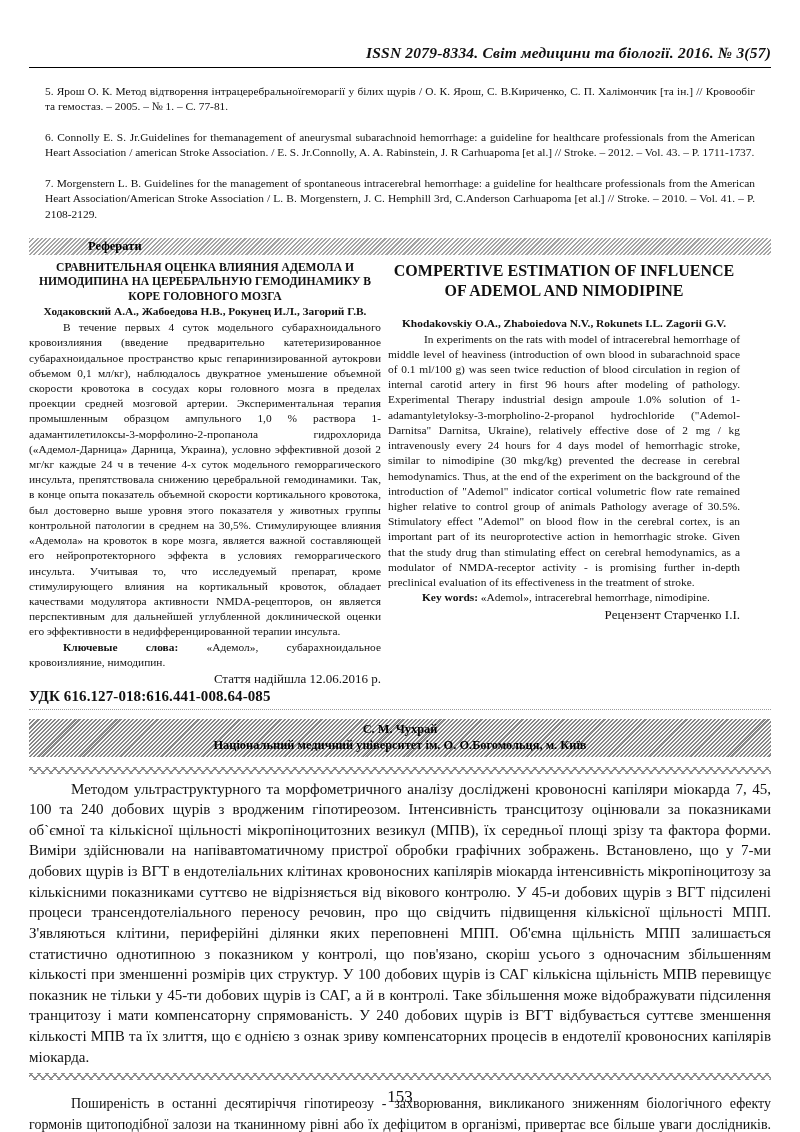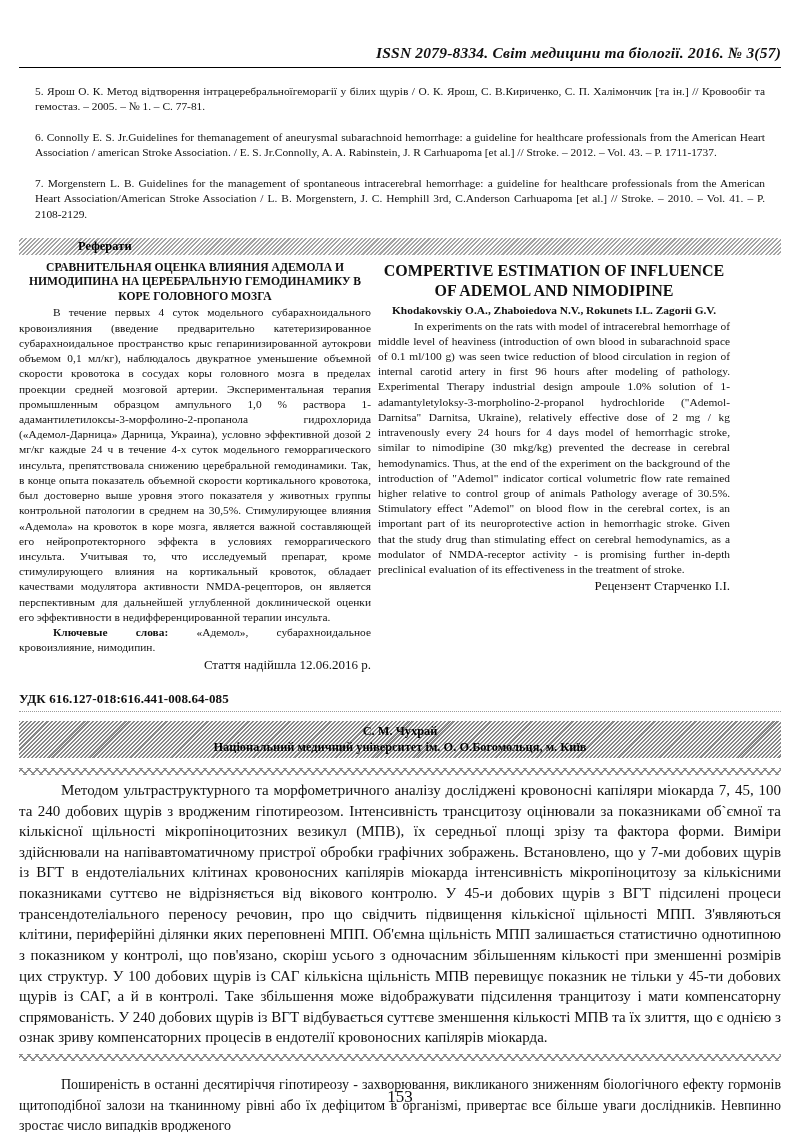--- a/index.html
+++ b/index.html
@@ -13,21 +13,21 @@
     height: 1132px;
     font-family: "Liberation Serif", "DejaVu Serif", serif;
     color: #111111;
     position: relative;
     overflow: hidden;
   }
   .page {
     width: 800px;
     height: 1132px;
     box-sizing: border-box;
-    padding: 0 19px;
+    padding: 0 29px;
     position: relative;
   }
 
   
   .running-head {
     padding-top: 44px;
     text-align: right;
     font-style: italic;
     font-weight: bold;
     font-size: 15.5px;
@@ -97,21 +97,21 @@
     font-size: 16px;
   }
   .art-authors {
     text-align: center;
     font-weight: bold;
     font-size: 11.4px;
     line-height: 1.28;
     margin: 0;
   }
   .art-authors.en {
-    margin-top: 2px;
+    margin-top: 15px;
   }
   .abs-body {
     margin: 0;
     margin-top: 1px;
     font-size: 11.4px;
     line-height: 1.335;
     text-align: justify;
     text-indent: 34px;
   }
   .abs-body.en {
@@ -127,23 +127,22 @@
   .keywords b { font-weight: bold; }
   .meta-line {
     margin: 0;
     font-size: 13px;
     text-align: right;
     line-height: 1.4;
   }
 
   
   .udc {
-    margin-top: 17px;
-    font-weight: bold;
-    font-size: 13px;
+    font-weight: bold;
+    font-size: 15px;
     letter-spacing: 0.1px;
   }
   .dotted-rule {
     margin-top: 4px;
     border-bottom: 1px dotted #9a9a9a;
     width: 100%;
   }
 
   
   .author-band {
@@ -243,29 +242,31 @@
   </div>
 
   <div class="section-band">
     <span class="band-label">Реферати</span>
   </div>
 
   <div class="abstract-cols">
 
     <div class="col">
       <p class="art-title">СРАВНИТЕЛЬНАЯ ОЦЕНКА ВЛИЯНИЯ АДЕМОЛА И НИМОДИПИНА НА ЦЕРЕБРАЛЬНУЮ ГЕМОДИНАМИКУ В КОРЕ ГОЛОВНОГО МОЗГА</p>
+      <p class="art-authors">Ходаковский А.А., Жабоедова Н.В., Рокунец И.Л., Загорий Г.В.</p>
       <p class="abs-body">В течение первых 4 суток модельного субарахноидального кровоизлияния (введение предварительно катетеризированное субарахноидальное пространство крыс гепаринизированной аутокрови объемом 0,1 мл/кг), наблюдалось двукратное уменьшение объемной скорости кровотока в сосудах коры головного мозга в пределах проекции средней мозговой артерии. Экспериментальная терапия промышленным образцом ампульного 1,0 % раствора 1-адамантилетилоксы-3-морфолино-2-пропанола гидрохлорида («Адемол-Дарница» Дарница, Украина), условно эффективной дозой 2 мг/кг каждые 24 ч в течение 4-х суток модельного геморрагического инсульта, препятствовала снижению церебральной гемодинамики. Так, в конце опыта показатель объемной скорости кортикального кровотока, был достоверно выше уровня этого показателя у животных группы контрольной патологии в среднем на 30,5%. Стимулирующее влияния «Адемола» на кровоток в коре мозга, является важной составляющей его нейропротекторного эффекта в условиях геморрагического инсульта. Учитывая то, что исследуемый препарат, кроме стимулирующего влияния на кортикальный кровоток, обладает качествами модулятора активности NMDA-рецепторов, он является перспективным для дальнейшей углубленной доклинической оценки его эффективности в недифференцированной терапии инсульта.</p>
       <p class="keywords"><b>Ключевые слова:</b><span> «Адемол», субарахноидальное кровоизлияние, нимодипин.</span></p>
       <p class="meta-line">Стаття надійшла 12.06.2016 р.</p>
     </div>
 
     <div class="col">
       <p class="art-title en">COMPERTIVE ESTIMATION OF INFLUENCE OF ADEMOL AND NIMODIPINE</p>
       <p class="art-authors en">Khodakovskiy O.A., Zhaboiedova N.V., Rokunets I.L. Zagorii G.V.</p>
       <p class="abs-body en">In experiments on the rats with model of intracerebral hemorrhage of middle level of heaviness (introduction of own blood in subarachnoid space of 0.1 ml/100 g) was seen twice reduction of blood circulation in region of internal carotid artery in first 96 hours after modeling of pathology. Experimental Therapy industrial design ampoule 1.0% solution of 1-adamantyletyloksy-3-morpholino-2-propanol hydrochloride ("Ademol-Darnitsa" Darnitsa, Ukraine), relatively effective dose of 2 mg / kg intravenously every 24 hours for 4 days model of hemorrhagic stroke, similar to nimodipine (30 mkg/kg) prevented the decrease in cerebral hemodynamics. Thus, at the end of the experiment on the background of the introduction of "Ademol" indicator cortical volumetric flow rate remained higher relative to control group of animals Pathology average of 30.5%. Stimulatory effect "Ademol" on blood flow in the cerebral cortex, is an important part of its neuroprotective action in hemorrhagic stroke. Given that the study drug than stimulating effect on cerebral hemodynamics, as a modulator of NMDA-receptor activity - is promising further in-depth preclinical evaluation of its effectiveness in the treatment of stroke.</p>
+      <p class="keywords"><b>Key words:</b><span> «Ademol», intracerebral hemorrhage, nimodipine.</span></p>
       <p class="meta-line">Рецензент Старченко І.І.</p>
     </div>
 
   </div>
 
   <div class="udc">УДК 616.127-018:616.441-008.64-085</div>
   <div class="dotted-rule"></div>
 
   <div class="author-band">
     <div>С. М. Чухрай</div>

